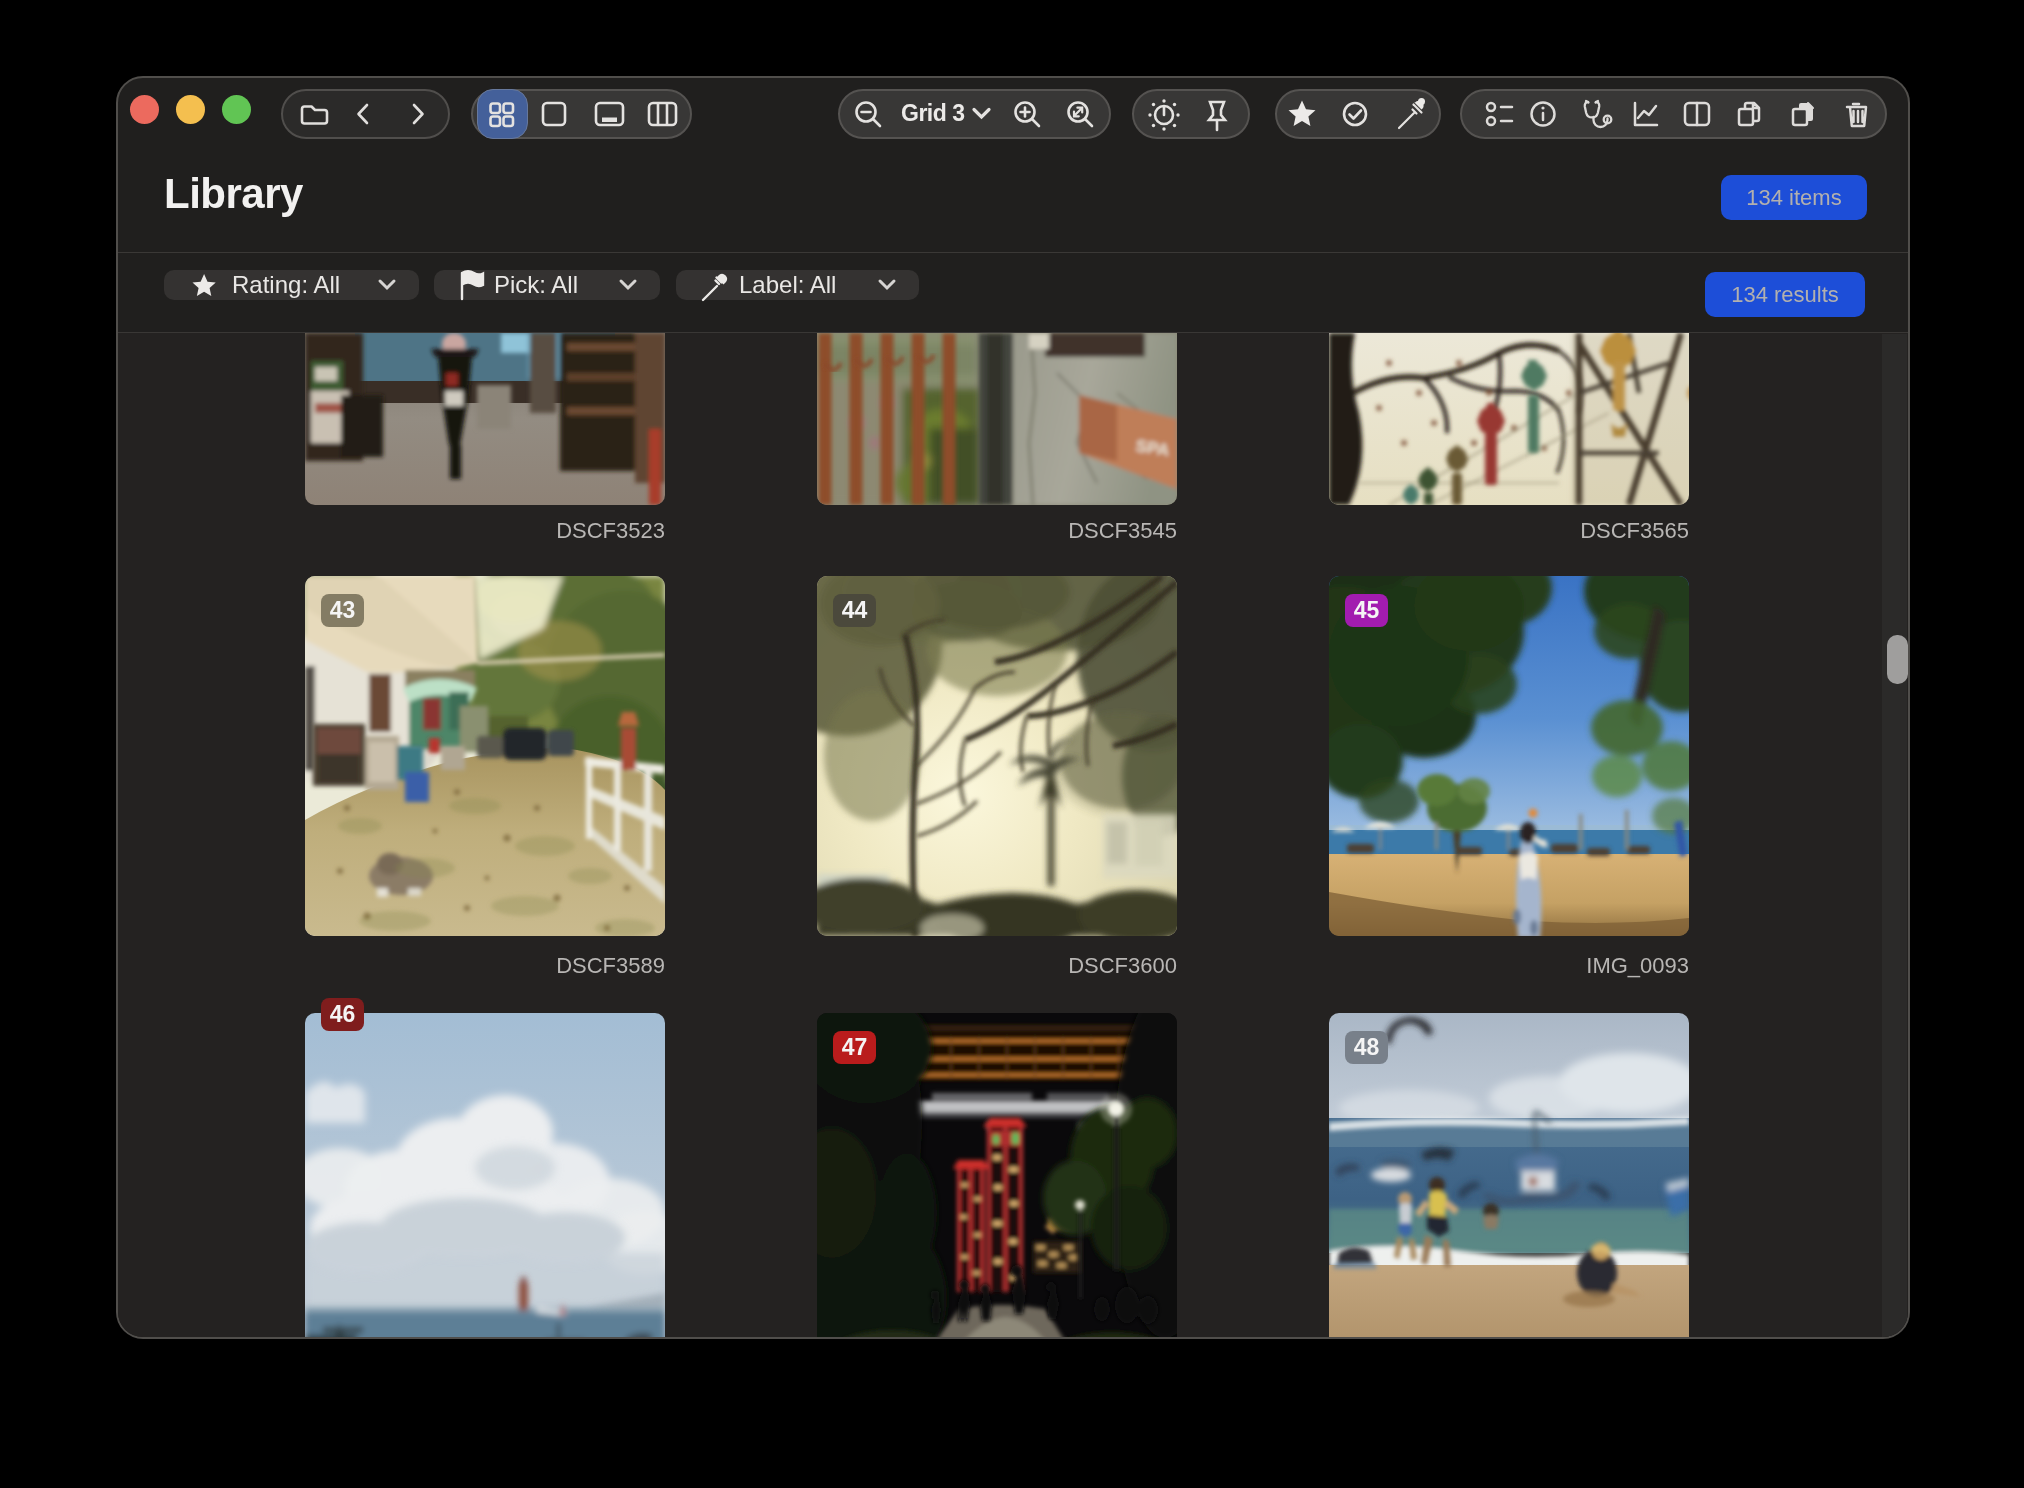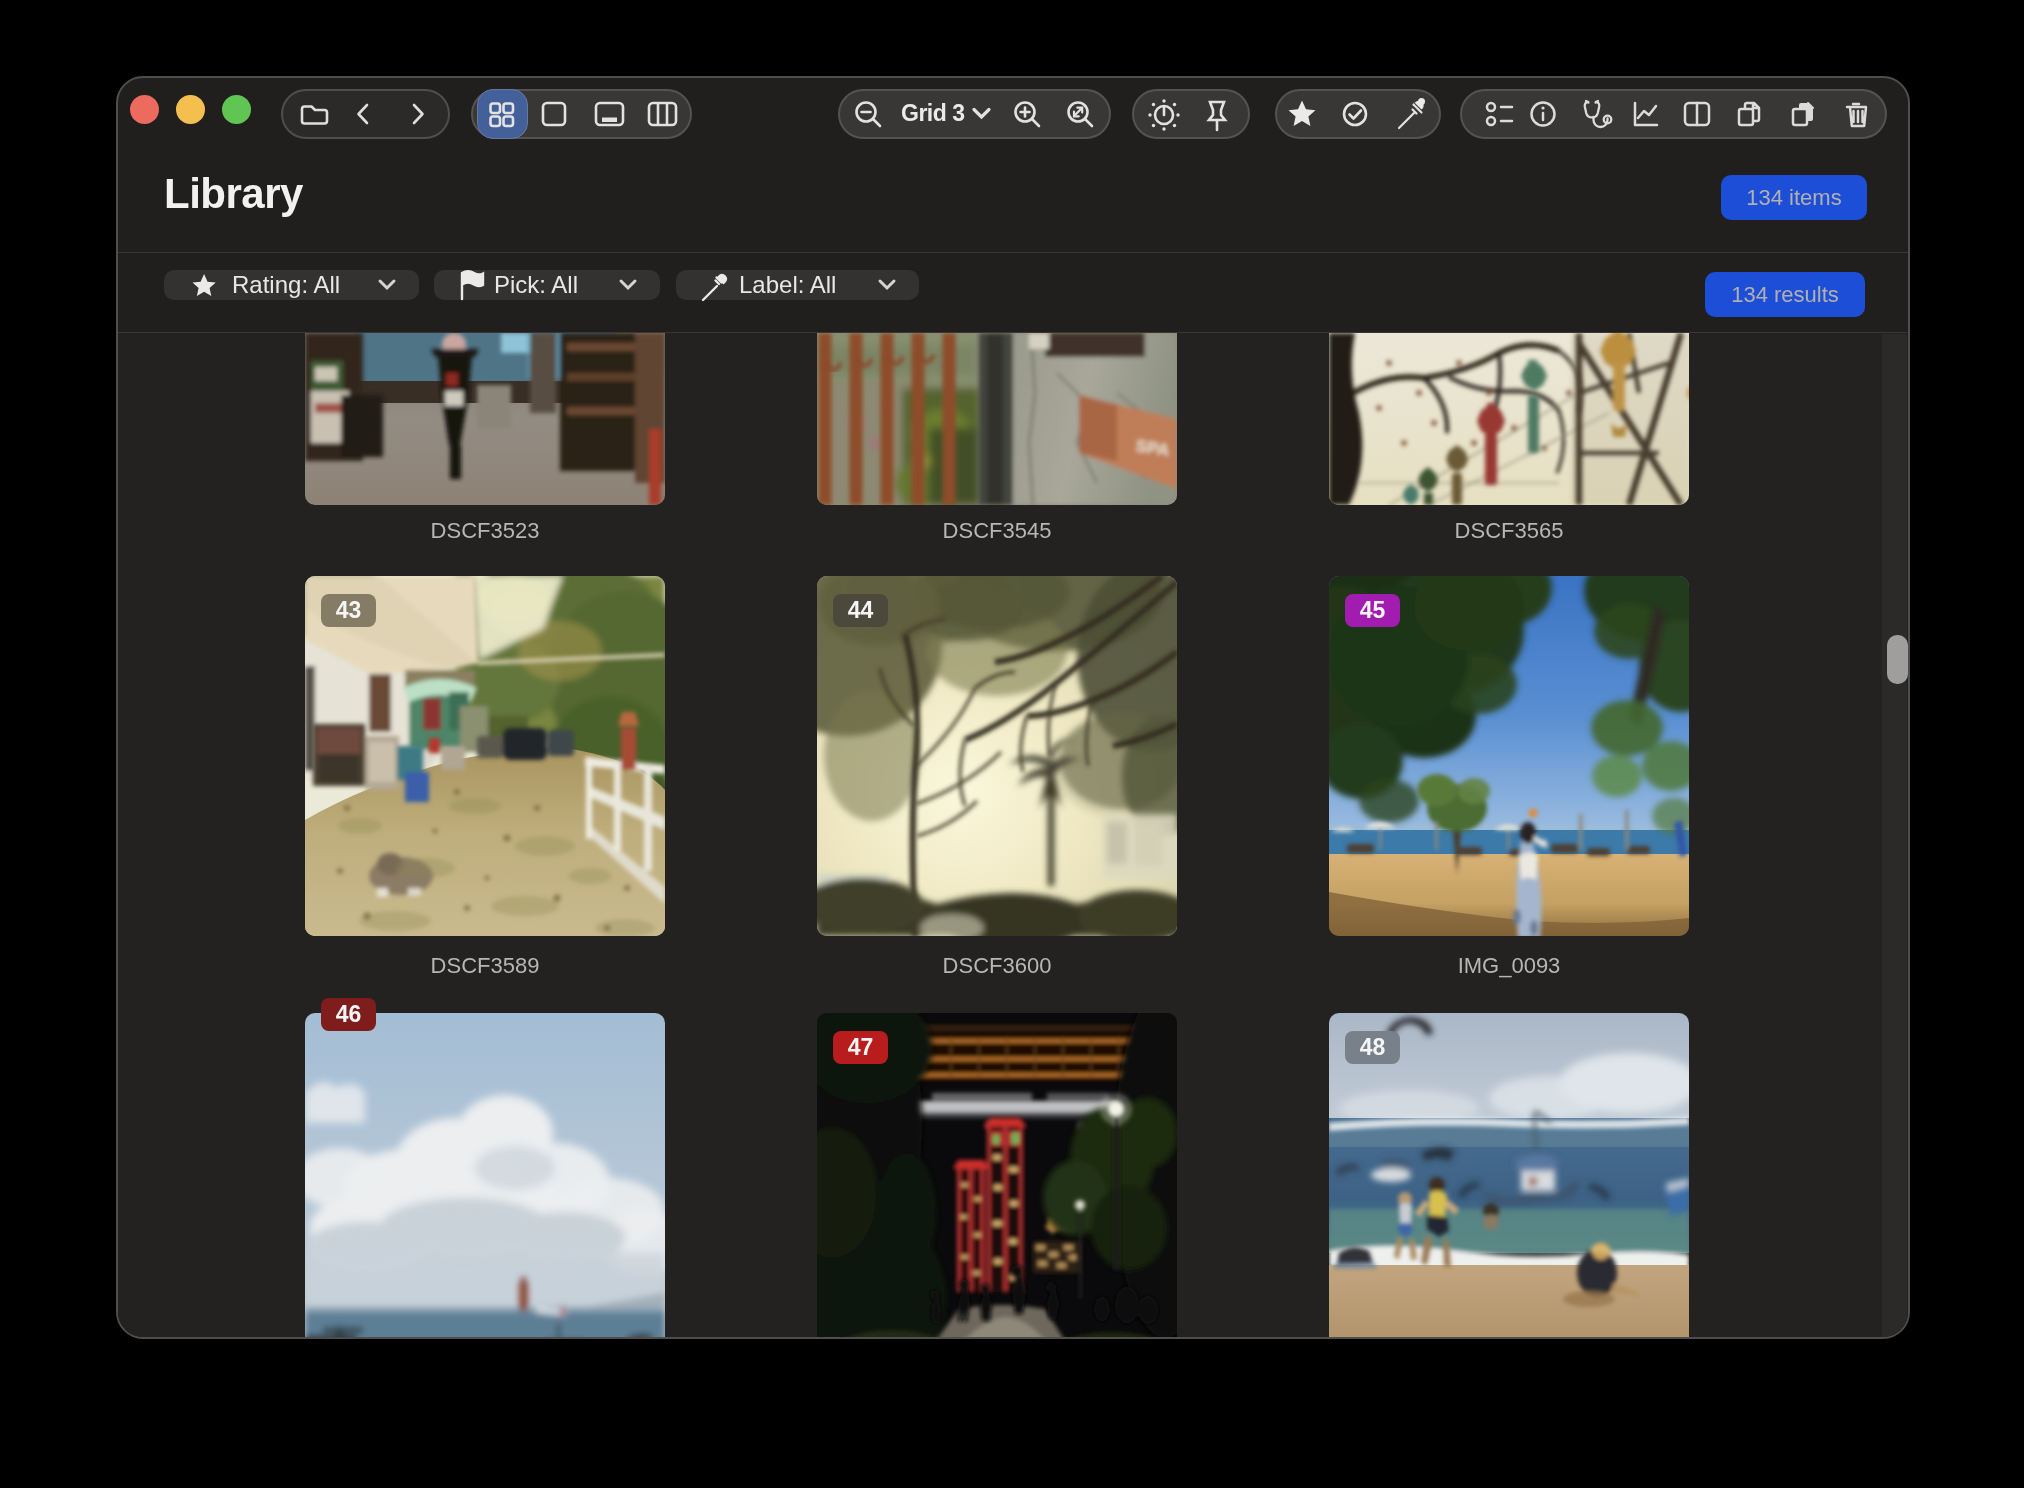--- a/index.html
+++ b/index.html
@@ -9,22 +9,22 @@
 .pill { position:absolute; top:11px; height:50px; border-radius:25px; background:#383736; border:2px solid #555351; }
 .pill.dark { background:#2b2a29; border-color:#504e4c; }
 .icon { position:absolute; }
 .title { position:absolute; left:46px; top:92px; font-size:42px; font-weight:bold; color:#f2f1f0; letter-spacing:-0.5px; }
 .chip { position:absolute; background:#1d4ed8; border-radius:10px; color:#b2b0ae; font-size:22px; display:flex; align-items:center; justify-content:center; }
 .divider { position:absolute; left:0; width:100%; height:1px; background:#3a3836; }
 .content { position:absolute; left:0; top:255px; width:100%; height:1008px; background:#242221; }
 .fpill { position:absolute; top:192px; height:30px; background:#343231; border-radius:10px; display:flex; align-items:center; color:#e9e7e5; font-size:24px; }
 .photo { position:absolute; overflow:hidden; border-radius:10px; }
 .photo.r1 { border-radius:0 0 10px 10px; height:172px; top:255px; }
-.plabel { position:absolute; width:360px; text-align:center; font-size:22px; color:#b8b6b4; }
-.badge { position:absolute; width:55px; height:33px; border-radius:8px; background:rgba(47,45,42,0.66); color:#f5f5f5; font-size:23px; font-weight:bold; display:flex; align-items:center; justify-content:center;text-align:right; }
+.plabel { position:absolute; width:360px; text-align:right; font-size:22px; color:#b8b6b4; }
+.badge { position:absolute; width:43px; height:33px; border-radius:8px; background:rgba(47,45,42,0.66); color:#f5f5f5; font-size:23px; font-weight:bold; display:flex; align-items:center; justify-content:center;text-align:right; }
 .sbtrack { position:absolute; right:1px; top:256px; width:25px; height:1007px; background:#2b2a29; }
 .sbthumb { position:absolute; left:1769px; top:557px; width:21px; height:49px; border-radius:10px; background:#9f9e9d; }
 svg { display:block; }
 </style>
 </head>
 <body>
 <div class="win">
 
   <div class="tl" style="left:12px; background:#ec6a5e;"></div>
   <div class="tl" style="left:58px; background:#f4bf4f;"></div>

